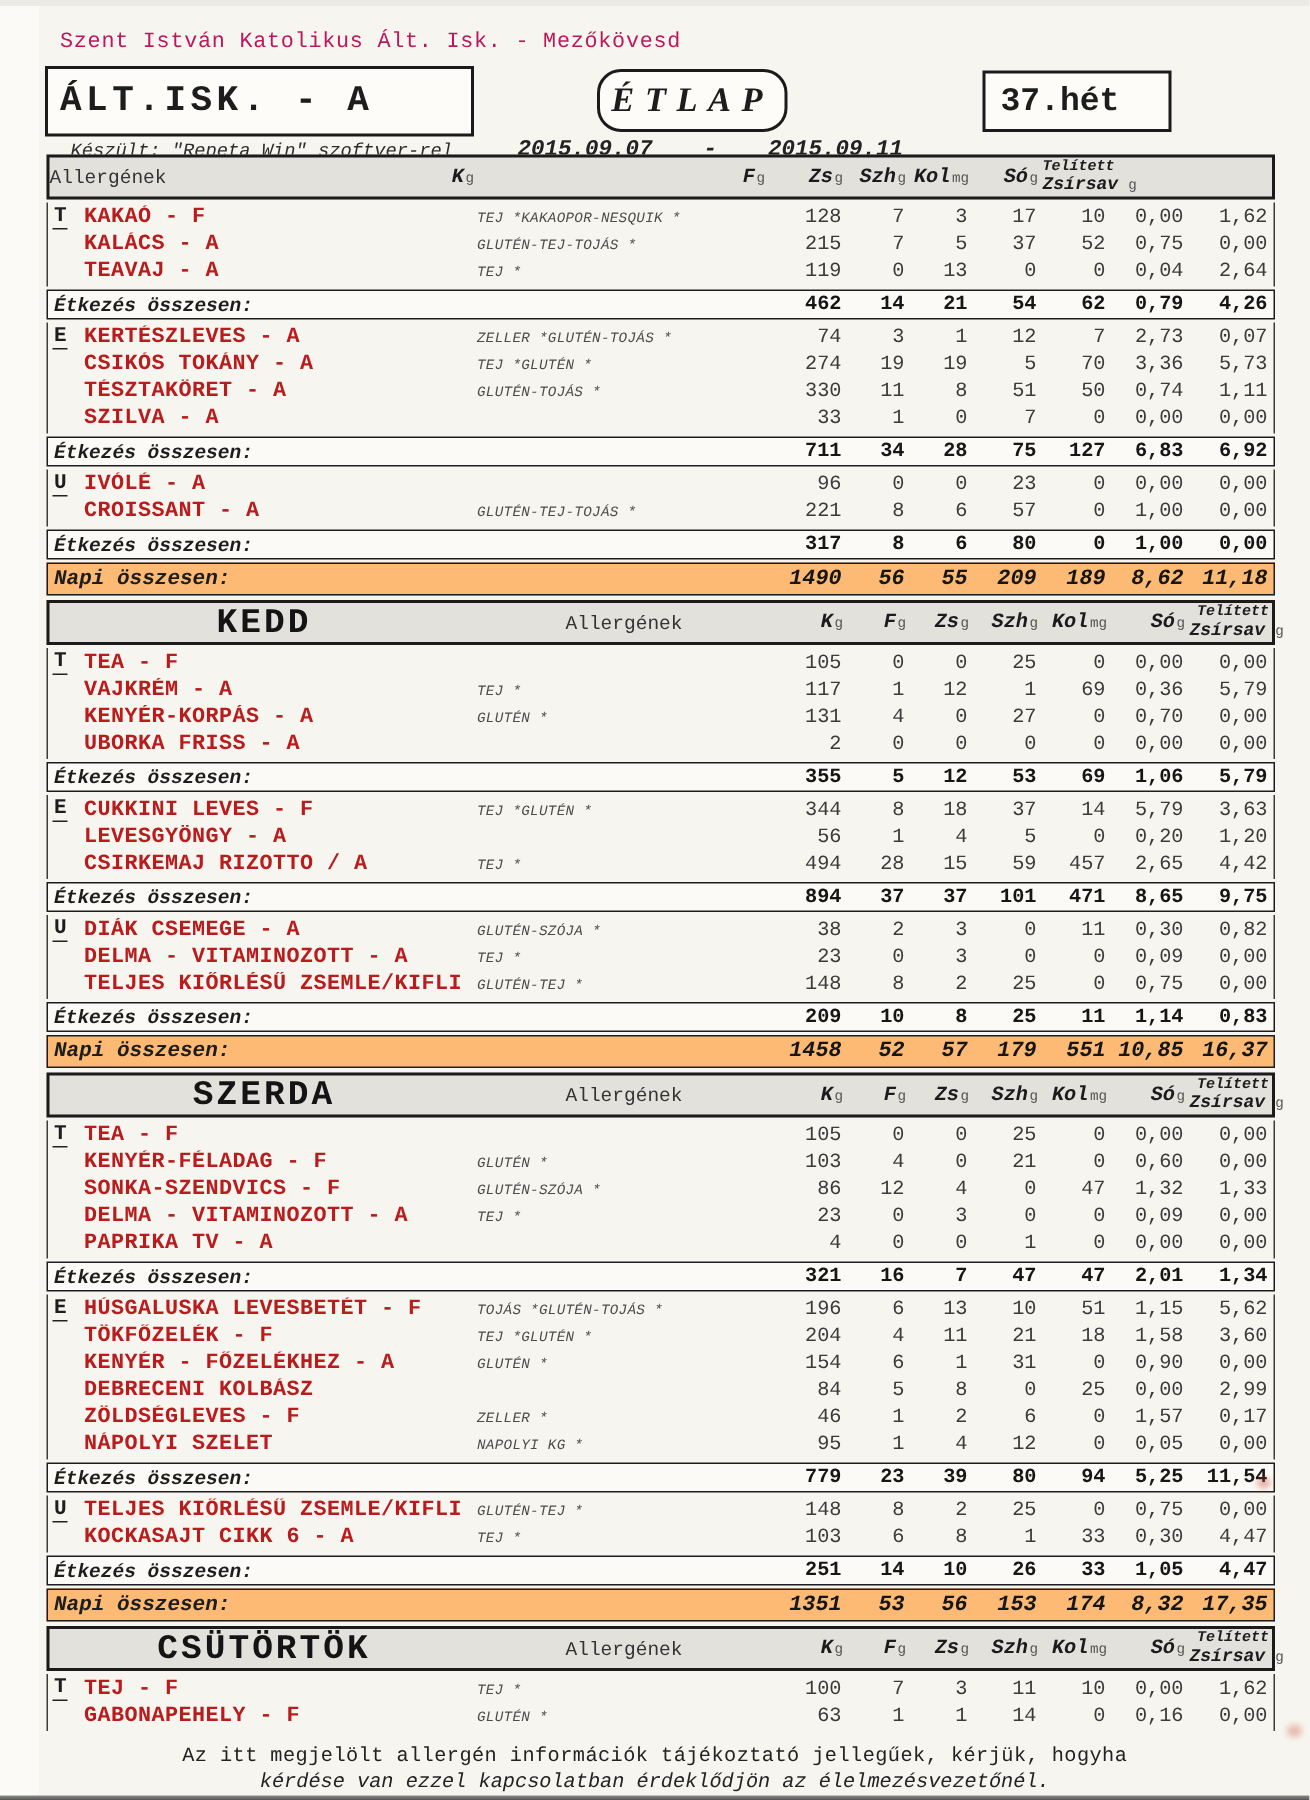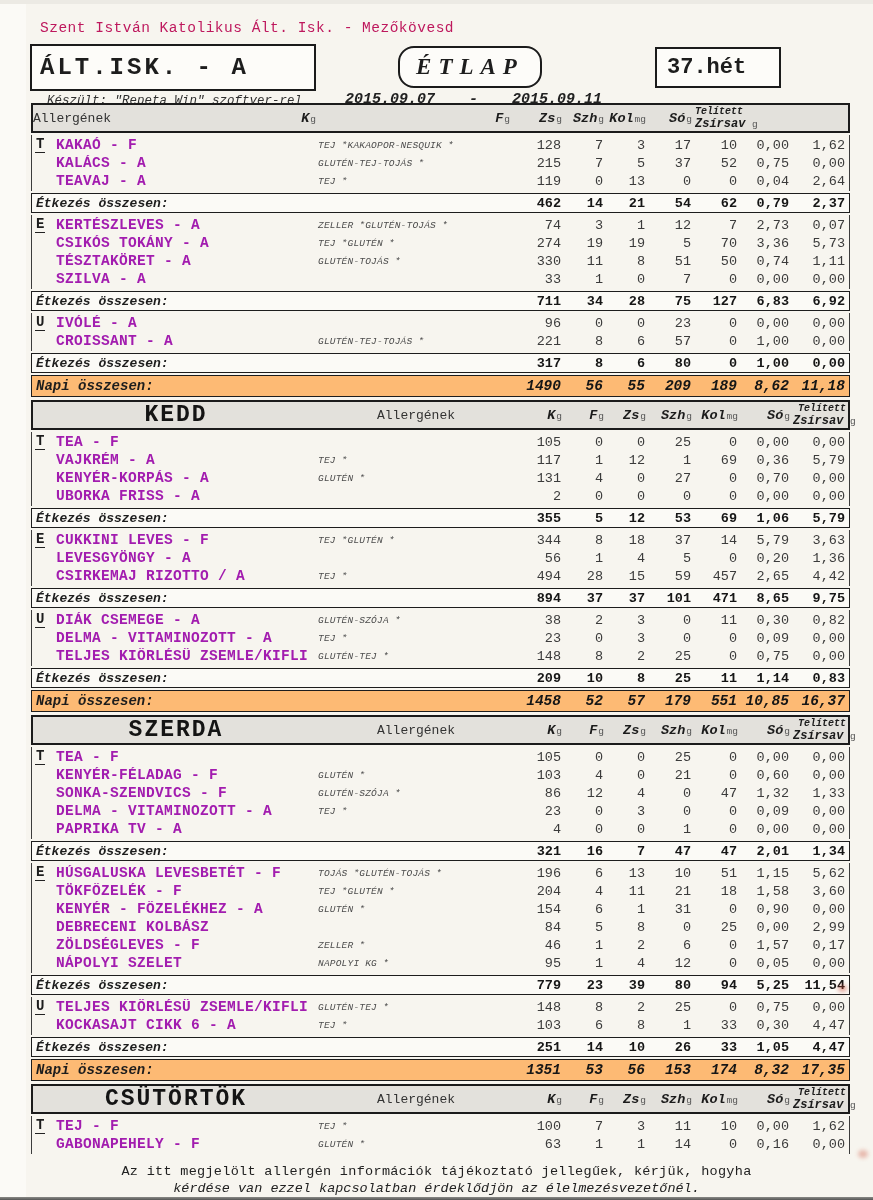--- a/index.html
+++ b/index.html
@@ -16,21 +16,21 @@
   .artifact-red { position:absolute; border-radius:50%; background:#c9442e; filter:blur(2px); opacity:.45; }
   .a1 { width:9px; height:7px; left:838px; top:985px; }
   .a2 { width:10px; height:8px; left:858px; top:1150px; opacity:.35; }
 
   
   .top-header { position:relative; height:103px; }
   .school-line { position:absolute; left:40px; top:20px; font-size:14.5px; letter-spacing:.5px; color:#be185d; }
   .class-box { position:absolute; left:30px; top:44px; width:286px; height:47px;
     border:2px solid #1b1b1b; background:#fdfcf9; display:flex; align-items:center; padding-left:8px;
     font-size:24px; font-weight:bold; letter-spacing:3px; }
-  .title-box { position:absolute; left:398px; top:46px; width:144px; height:42px;
+  .title-box { position:absolute; left:398px; top:46px; width:127px; height:42px;
     border:2px solid #1b1b1b; border-radius:16px; background:#fdfcf9;
     display:flex; align-items:center; justify-content:center;
     font-family:"Liberation Serif","DejaVu Serif",serif;
     font-size:23px; font-weight:bold; font-style:italic; letter-spacing:7px; }
   .week-box { position:absolute; left:655px; top:47px; width:126px; height:41px;
     border:2px solid #1b1b1b; background:#fdfcf9; display:flex; align-items:center; padding-left:10px;
     font-size:22px; font-weight:bold; }
   .made-line { position:absolute; left:47px; top:94px; font-size:12.5px; font-style:italic; color:#2e2e2e; }
   .date-line { position:absolute; left:345px; top:91px; font-size:15px; font-weight:bold; font-style:italic; color:#222; }
   .date-line span { margin-right:34px;margin-top:12px; }
@@ -52,21 +52,21 @@
   .colhead-last { line-height:1.02; padding-top:1px; }
   .colhead-last .top { display:block; font-size:10px; font-weight:bold; font-style:italic; }
   .colhead-last .bot { font-size:10.5px; }
   .colhead-last .bot .hl { font-size:12px; }
 
   .rows-block { border-left:1.5px solid #3c3c3c; border-right:1.5px solid #3c3c3c; padding:1px 0; }
   .food-row { height:18px; }
   .marker-cell { position:relative; height:100%; display:flex; align-items:center; }
   .marker-letter { font-weight:bold; font-size:14px; margin-left:3px;
     border-bottom:1.5px solid #222; line-height:1.05; padding:0 1px; }
-  .dish-name { font-size:14.5px; font-weight:bold; letter-spacing:.3px; color:#a21caf; white-space:nowrap; overflow:hidden; }
+  .dish-name { font-size:14.5px; font-weight:bold; letter-spacing:.3px; color:#b91c1c; white-space:nowrap; overflow:hidden; }
   .allergen-text { font-size:9.5px; font-style:italic; color:#4c4c4c; letter-spacing:.2px; white-space:nowrap; }
 
   .total-row { height:20px; border:1.5px solid #1d1d1d; background:#fbfaf6; margin:2px 0; }
   .total-label { grid-column:1/4; font-size:13px; font-weight:bold; font-style:italic; padding-left:4px; }
   .total-row .num { font-weight:bold; color:#161616; font-size:13.5px; }
 
   .daily-row { height:22px; border:1.5px solid #1d1d1d; background:#fdba74; margin:2px 0 3px 0; }
   .daily-label { grid-column:1/4; font-size:14px; font-weight:bold; font-style:italic; padding-left:4px; }
   .daily-row .num { font-weight:bold; font-style:italic; color:#161616; font-size:14.5px; }
 
@@ -145,21 +145,21 @@
         </div>
       </div>
       <div class="row total-row">
         <div class="total-label">Étkezés összesen:</div>
         <div class="num">462</div>
         <div class="num">14</div>
         <div class="num">21</div>
         <div class="num">54</div>
         <div class="num">62</div>
         <div class="num">0,79</div>
-        <div class="num">2,37</div>
+        <div class="num">4,26</div>
       </div>
       <div class="rows-block">
         <div class="row food-row">
           <div class="marker-cell">
             <div class="marker-letter">E</div>
           </div>
           <div class="dish-name">KERTÉSZLEVES - A</div>
           <div class="allergen-text">ZELLER *GLUTÉN-TOJÁS *</div>
           <div class="num">74</div>
           <div class="num">3</div>
@@ -357,21 +357,21 @@
         <div class="row food-row">
           <div class="marker-cell"></div>
           <div class="dish-name">LEVESGYÖNGY - A</div>
           <div class="allergen-text"></div>
           <div class="num">56</div>
           <div class="num">1</div>
           <div class="num">4</div>
           <div class="num">5</div>
           <div class="num">0</div>
           <div class="num">0,20</div>
-          <div class="num">1,36</div>
+          <div class="num">1,20</div>
         </div>
         <div class="row food-row">
           <div class="marker-cell"></div>
           <div class="dish-name">CSIRKEMAJ RIZOTTO / A</div>
           <div class="allergen-text">TEJ *</div>
           <div class="num">494</div>
           <div class="num">28</div>
           <div class="num">15</div>
           <div class="num">59</div>
           <div class="num">457</div>

